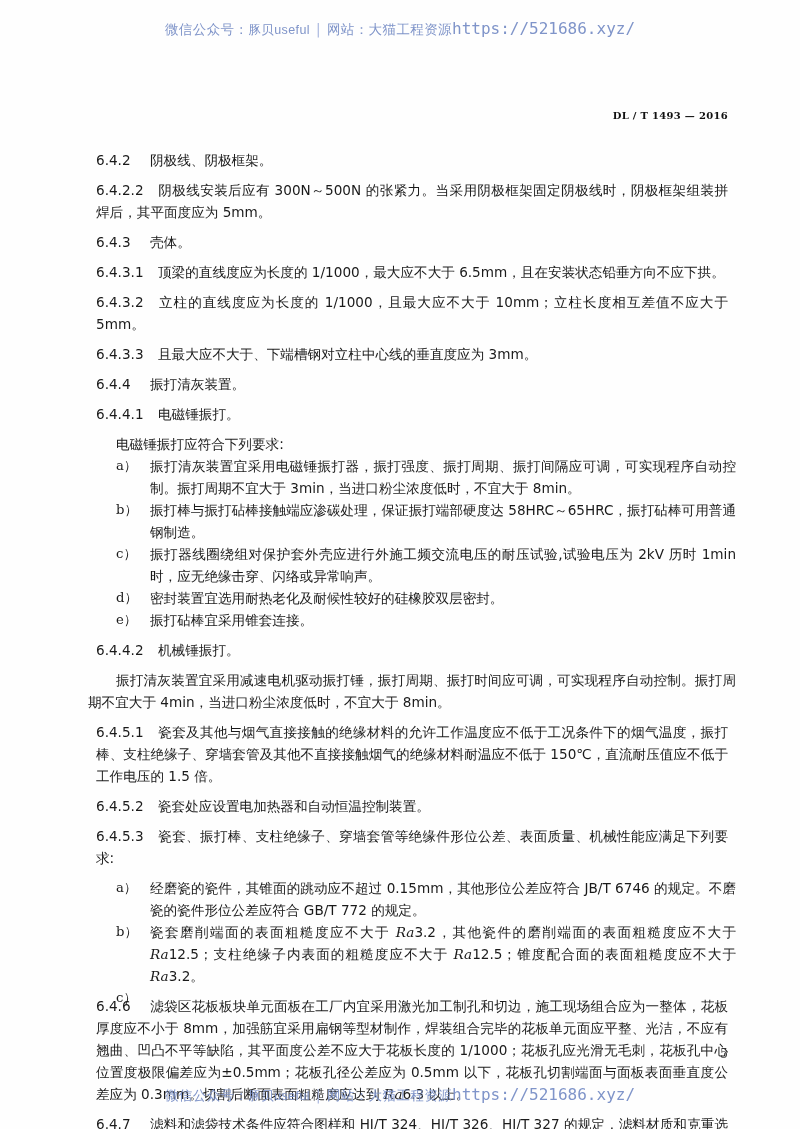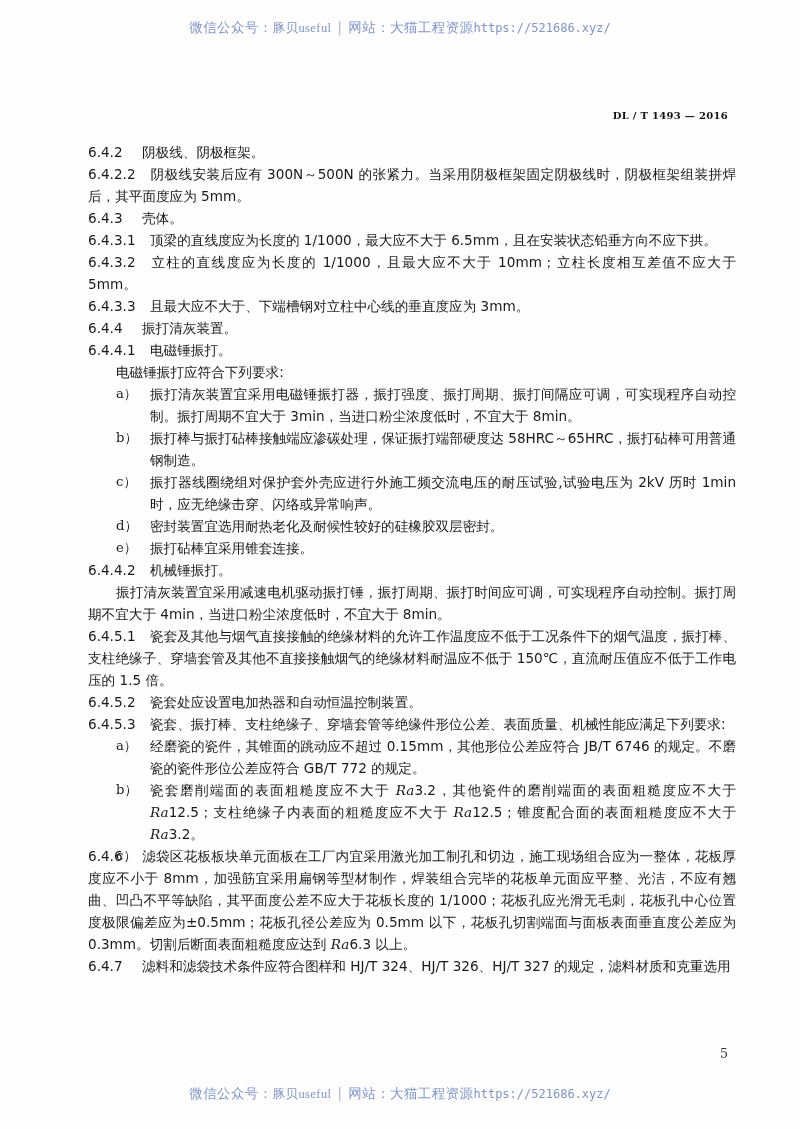--- a/index.html
+++ b/index.html
@@ -33,29 +33,29 @@
     width: 800px;
     text-align: center;
     color: #7f94c9;
     font-size: 13.5px;
     letter-spacing: 0.4px;
     white-space: nowrap;
     font-family: "DejaVu Sans", "Liberation Sans", sans-serif;
   }
   .watermark .wm-url {
     font-family: "DejaVu Sans Mono", "Liberation Mono", monospace;
-    font-size: 12px;
+    font-size: 16px;
     letter-spacing: 0px;
   }
   .watermark .wm-sep {
     color: #a7b5dd;
     padding: 0 6px;
   }
   .watermark .wm-en {
-    font-family: Liberation Serif, serif;
+    font-family: Liberation Sans, sans-serif;
     font-size: 12.5px;
     margin-top: 48px;
   }
   #watermark-top { top: 19px; }
   #watermark-bottom { top: 1085px; }
 
   
   .doc-header {
     position: absolute;
     right: 72px;
@@ -74,21 +74,21 @@
     top: 141px;
     width: 648px;
     font-size: 13.6px;
     line-height: 22.0px;
     color: #1a1a1a;
     text-align: justify;
     text-justify: inter-ideograph;
   }
 
   .clause {
-    margin: 0;
+    margin: 8px;
     padding: 0;
     text-indent: 0;
   }
   .clause .num {
     display: inline-block;
     min-width: 54px;
     font-family: "DejaVu Sans", "Liberation Sans", sans-serif;
   }
   .clause .num.wide { min-width: 62px; }
 

